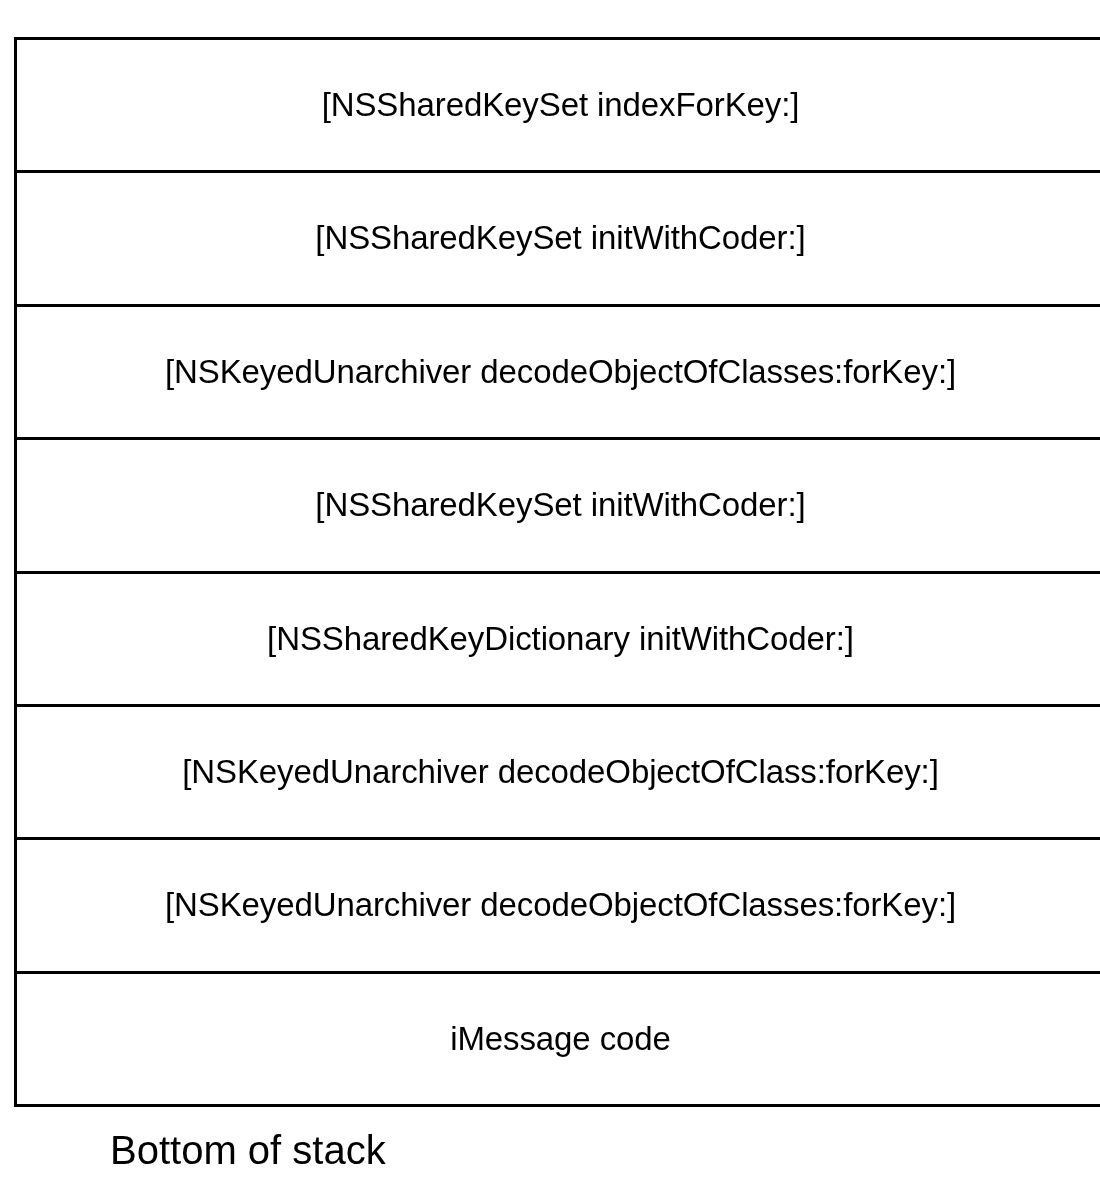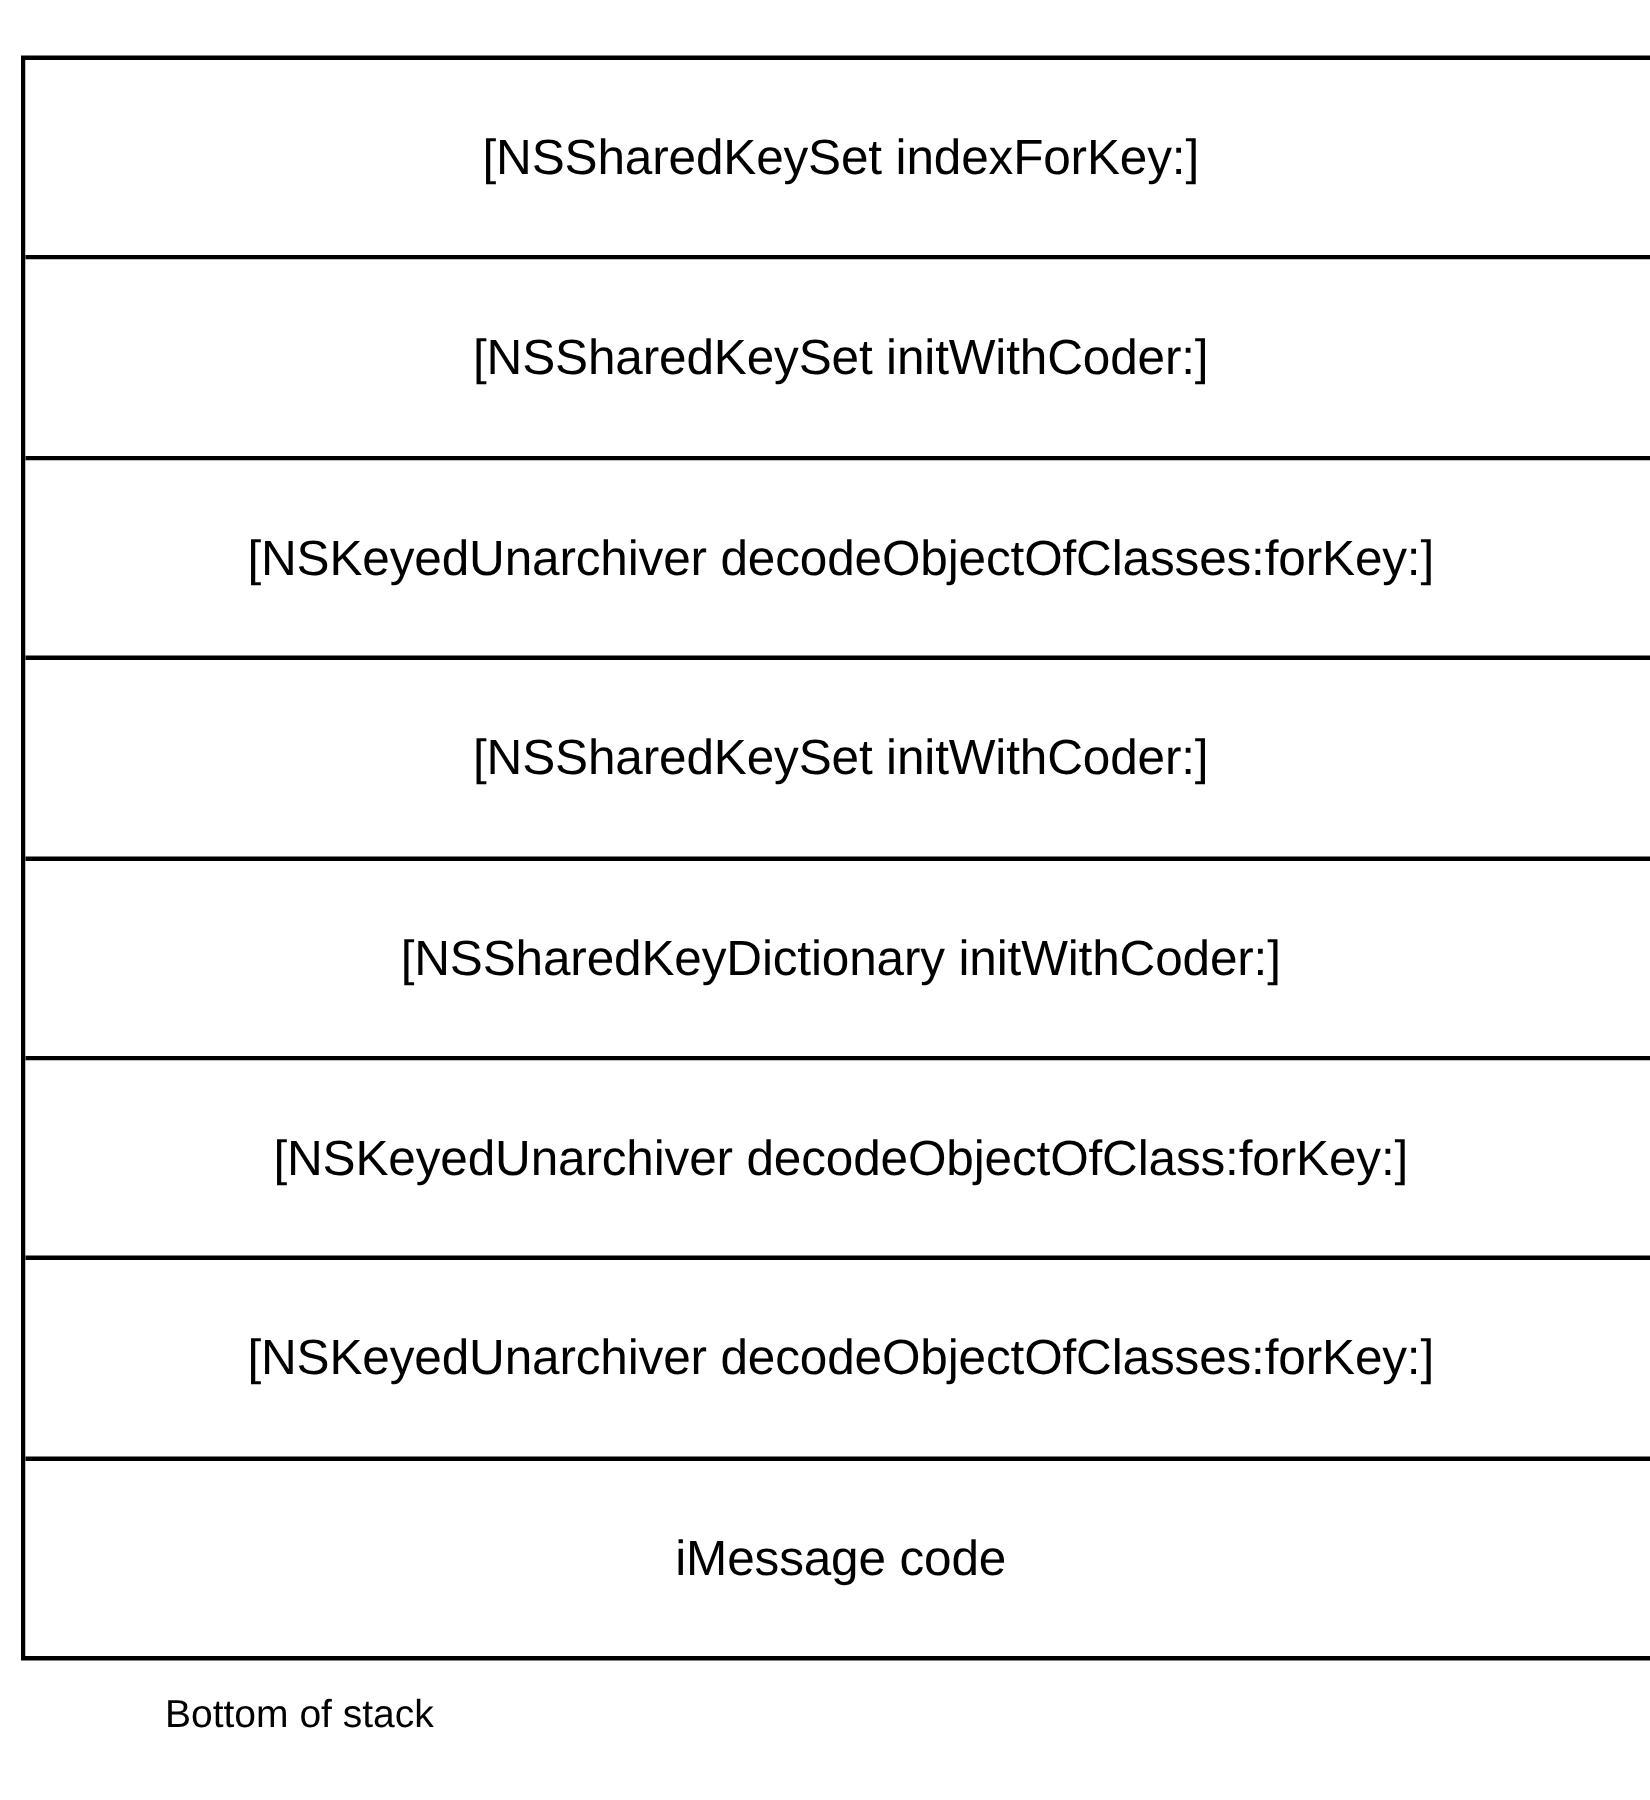--- a/index.html
+++ b/index.html
@@ -52,21 +52,21 @@
     letter-spacing: -0.1px;
     white-space: nowrap;
     text-align: center;
     color: #000000;
   }
 
   #bottom-of-stack-caption {
     position: absolute;
     left: 110px;
     top: 1128px;
-    font-size: 26px;
+    font-size: 40px;
     line-height: 1.1;
     color: #000000;
     white-space: nowrap;
   }
 </style>
 </head>
 <body>
 
 <div id="stack-diagram">
 

